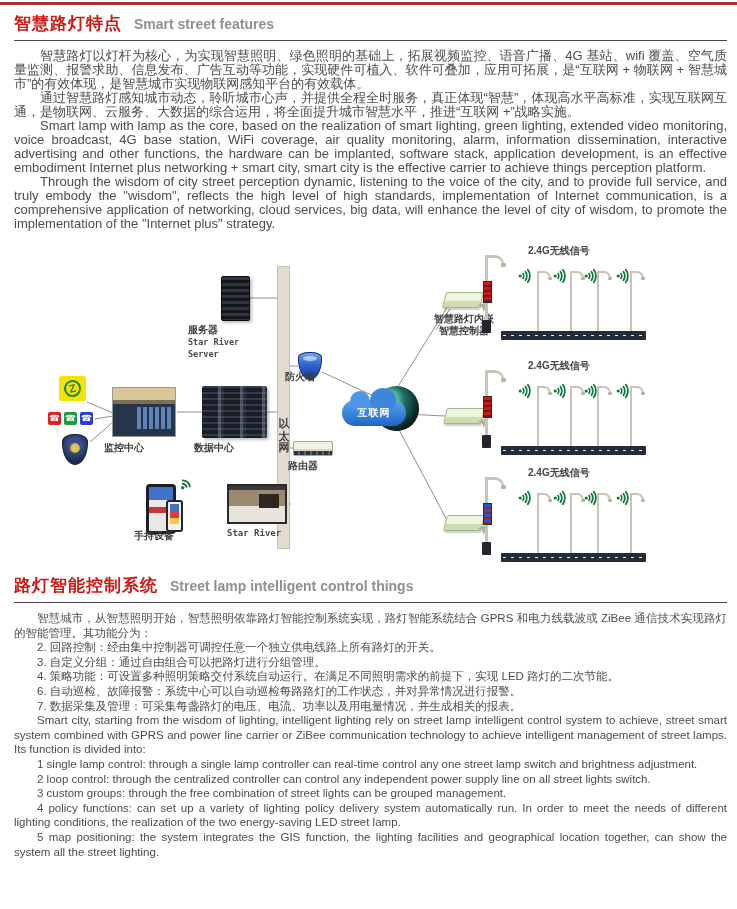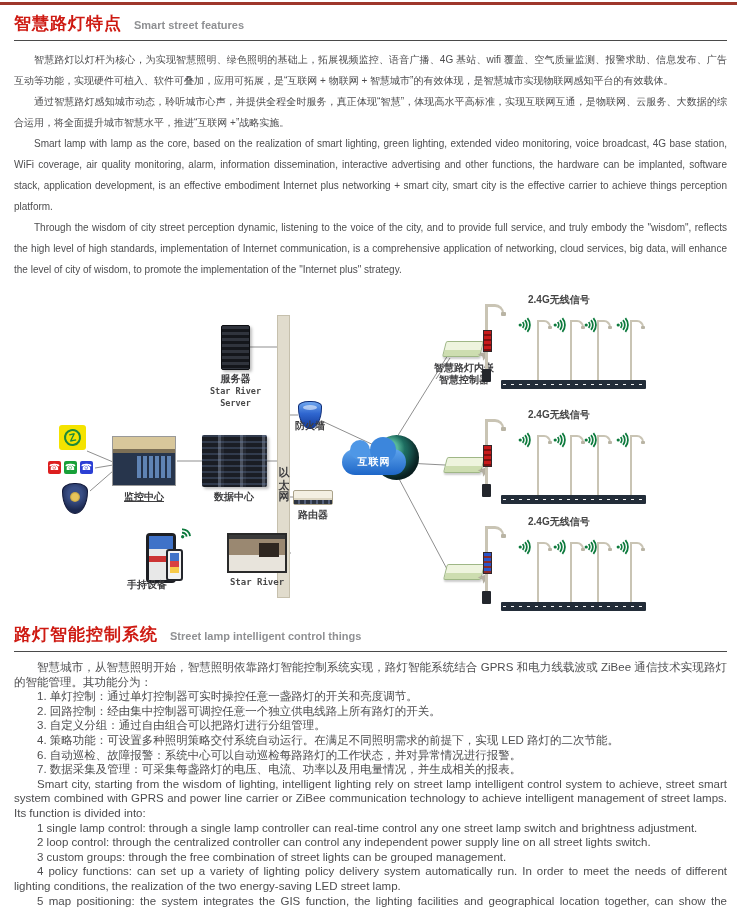--- a/index.html
+++ b/index.html
@@ -5,30 +5,30 @@
   * { margin:0; padding:0; box-sizing:border-box; }
   html,body { background:#ffffff; }
   body { width:737px; font-family:"Liberation Sans","DejaVu Sans",sans-serif; }
   .page { position:relative; width:737px; height:909px; overflow:hidden; background:#fff; }
 
   .top-rule { margin-top:2px; height:3px; background:#9e372b; }
 
   .sec-head { display:flex; align-items:baseline; gap:12px;
               margin:7px 10px 0 14px; padding-bottom:5px; border-bottom:1px solid #4a4a4a; }
   .h-cn { color:#ce1a12; font-weight:bold; font-size:17px; letter-spacing:1px; }
-  .h-en { color:#8f9093; font-weight:bold; font-size:11px; }
+  .h-en { color:#8f9093; font-weight:bold; font-size:14px; }
 
   .body-text { margin:8px 10px 0 14px; }
-  .body-text p { font-size:10px; line-height:21px; color:#4d4d4f; text-indent:2em; text-align:justify; }
+  .body-text p { font-size:13px; line-height:14px; color:#4d4d4f; text-indent:2em; text-align:justify; }
 
   
   .diagram { position:relative; width:737px; height:332px; margin-top:5px; }
   .wires { position:absolute; left:0; top:0; width:737px; height:332px; }
   .node { position:absolute; }
-  .dlabel { position:absolute; font-size:10px; font-weight:bold; color:#3e3e40; text-align:center; line-height:12px; }
+  .dlabel { position:absolute; font-size:10px; font-weight:bold; color:#3e3e40; line-height:12px; }
   .mono { font-family:"DejaVu Sans Mono","Liberation Mono",monospace; font-weight:bold; font-size:8.5px; color:#4a4a4a; }
 
   .server-rack { width:29px; height:45px; background:
       repeating-linear-gradient(180deg,#30343d 0 3px,#14161b 3px 6px), #191c22;
       border:1px solid #0c0e12; border-radius:2px; box-shadow:2px 2px 3px rgba(0,0,0,.25); }
 
   .eth-bar { width:13px; background:#e1dccd; border:1px solid #c6c0ad;
              display:flex; align-items:center; justify-content:center; }
   .eth-text { writing-mode:vertical-lr; text-orientation:upright; letter-spacing:13px;
               font-size:11px; font-weight:bold; color:#3c3c3e; margin-top:40px; }
@@ -187,21 +187,21 @@
 
     <div class="node globe" style="left:374px; top:150px;"></div>
     <div class="node cloud" style="left:342px; top:164px;">
       <span>互联网</span>
     </div>
 
     <div class="node router" style="left:293px; top:205px;"></div>
     <div class="dlabel" style="left:288px; top:224px; width:50px;">路由器</div>
 
     <div class="node mon-photo" style="left:112px; top:151px;"></div>
-    <div class="dlabel" style="left:104px; top:206px; width:80px;text-decoration:underline;">监控中心</div>
+    <div class="dlabel" style="left:104px; top:206px; width:80px;">监控中心</div>
 
     <div class="node racks" style="left:202px; top:150px;"></div>
     <div class="dlabel" style="left:194px; top:206px; width:80px;">数据中心</div>
 
     <div class="node logo-sq" style="left:59px; top:140px;">
       <span>Z</span>
     </div>
     <div class="node phones" style="left:48px; top:176px;">
       <span class="phone-sq p-red">☎</span>
       <span class="phone-sq p-green">☎</span>
@@ -217,21 +217,21 @@
       </div>
     <span class="wifi-hand" style="left:177px; top:240px;">
       <svg width="15" height="15" viewBox="0 0 20 20">
           <g stroke="#0d7a3d" stroke-width="2.4" fill="none">
         <path d="M6 13 a5.5 5.5 0 0 1 8 0"></path>
             <path d="M3 9.5 a10 10 0 0 1 14 0"></path>
           </g>
         <circle cx="10" cy="16.5" r="2.2" fill="#0d7a3d"></circle>
         </svg>
     </span>
-    <div class="dlabel" style="left:115px; top:294px; width:64px;">手持设备</div>
+    <div class="dlabel" style="left:134px; top:294px; width:64px;">手持设备</div>
 
     <div class="node sr-monitor" style="left:227px; top:248px;"></div>
     <div class="dlabel mono" style="left:227px; top:291px; width:60px; font-size:9px;">Star River</div>
 
     <div class="node ctrl-box" style="left:444px; top:56px;"></div>
     <div class="ctrl-label" style="left:428px; top:77px;">
       <div>智慧路灯内嵌</div>
       <div>智慧控制器</div>
     </div>
     <div class="node ctrl-box" style="left:445px; top:172px;"></div>
@@ -433,21 +433,20 @@
       <div class="road"></div>
     </div>
   </div>
 
   <div class="sec-head" style="margin-top:6px;">
     <span class="h-cn">路灯智能控制系统</span>
     <span class="h-en">Street lamp intelligent control things</span>
   </div>
   <div class="body-text s3">
     <p>智慧城市，从智慧照明开始，智慧照明依靠路灯智能控制系统实现，路灯智能系统结合 GPRS 和电力线载波或 ZiBee 通信技术实现路灯的智能管理。其功能分为：</p>
-    <p>1. 单灯控制：通过单灯控制器可实时操控任意一盏路灯的开关和亮度调节。</p>
     <p>2. 回路控制：经由集中控制器可调控任意一个独立供电线路上所有路灯的开关。</p>
     <p>3. 自定义分组：通过自由组合可以把路灯进行分组管理。</p>
     <p>4. 策略功能：可设置多种照明策略交付系统自动运行。在满足不同照明需求的前提下，实现 LED 路灯的二次节能。</p>
     <p>6. 自动巡检、故障报警：系统中心可以自动巡检每路路灯的工作状态，并对异常情况进行报警。</p>
     <p>7. 数据采集及管理：可采集每盏路灯的电压、电流、功率以及用电量情况，并生成相关的报表。</p>
     <p>Smart city, starting from the wisdom of lighting, intelligent lighting rely on street lamp intelligent control system to achieve, street smart system combined with GPRS and power line carrier or ZiBee communication technology to achieve intelligent management of street lamps. Its function is divided into:</p>
     <p>1 single lamp control: through a single lamp controller can real-time control any one street lamp switch and brightness adjustment.</p>
     <p>2 loop control: through the centralized controller can control any independent power supply line on all street lights switch.</p>
     <p>3 custom groups: through the free combination of street lights can be grouped management.</p>
     <p>4 policy functions: can set up a variety of lighting policy delivery system automatically run. In order to meet the needs of different lighting conditions, the realization of the two energy-saving LED street lamp.</p>

